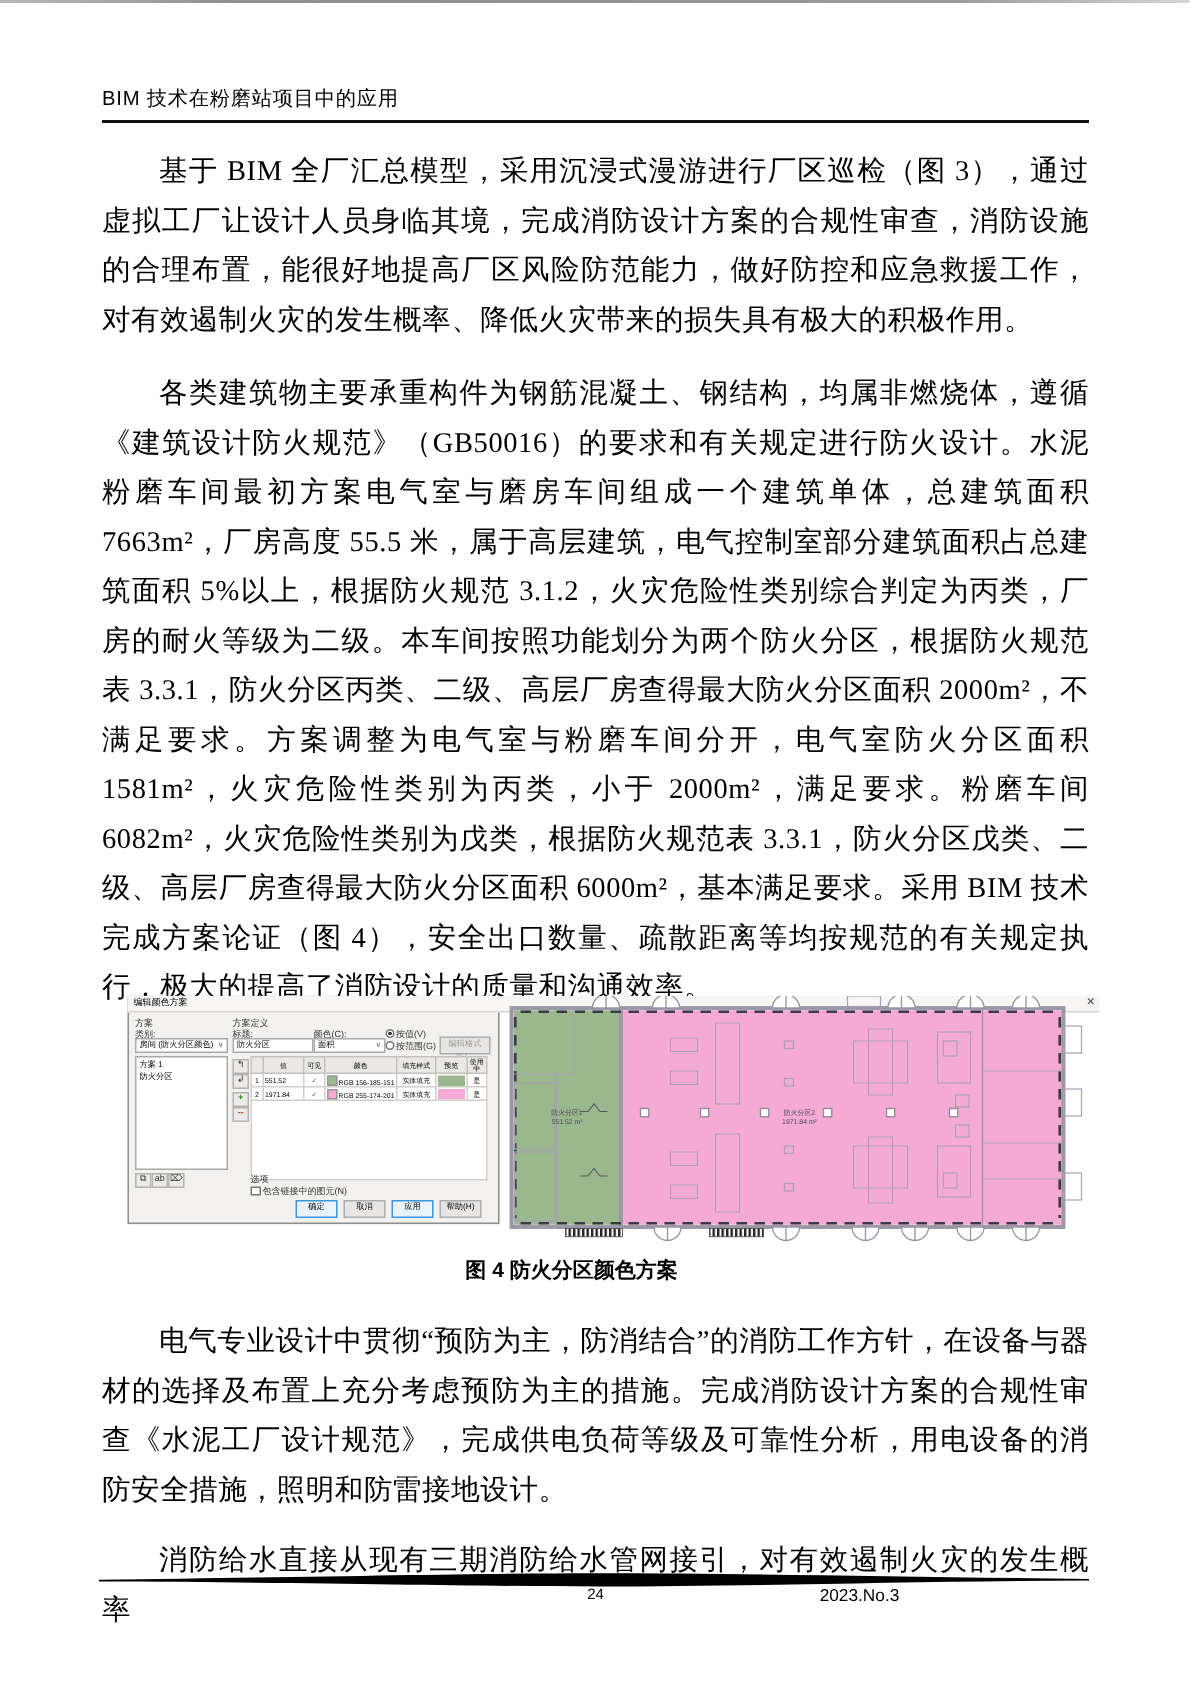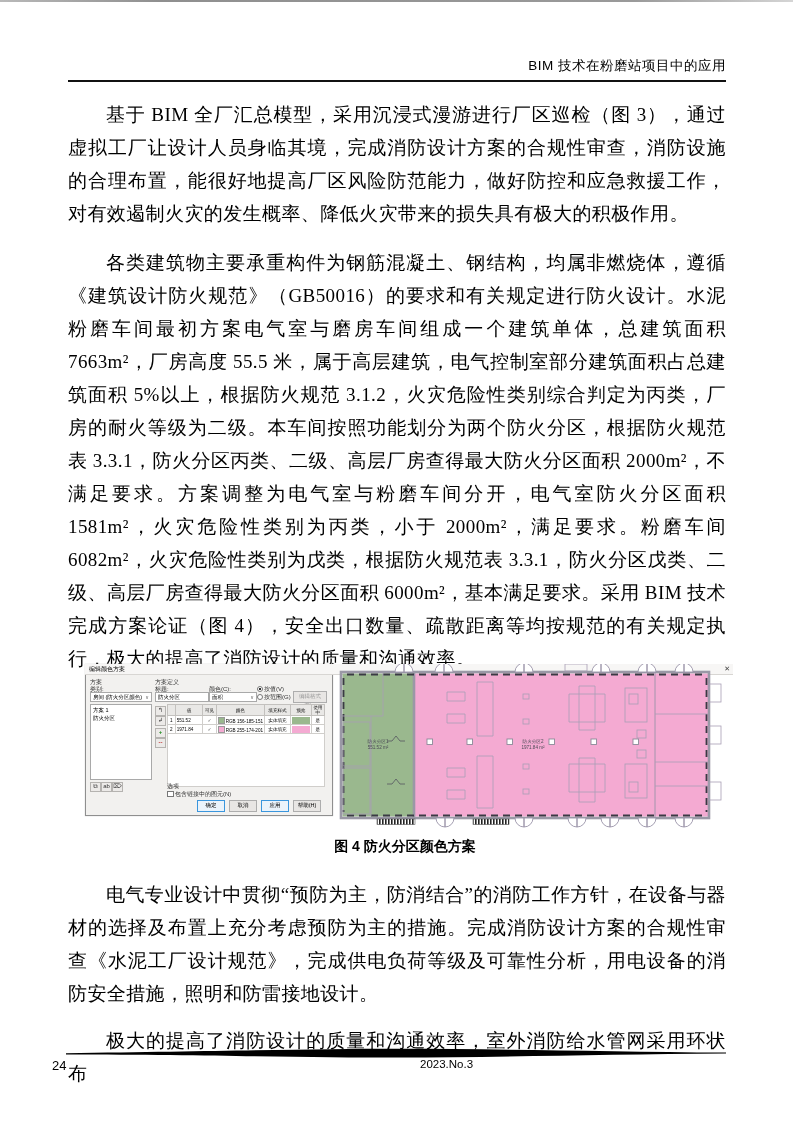--- a/index.html
+++ b/index.html
@@ -3,31 +3,31 @@
 <meta charset="utf-8">
 <style>
   html,body{margin:0;padding:0;}
   body{width:793px;height:1122px;background:#ffffff;position:relative;overflow:hidden;
        font-family:"Liberation Serif",serif;color:#000;}
   .abs{position:absolute;}
 
   
   #top-rule{top:0;left:0;width:793px;height:2px;
     background:linear-gradient(to right,#b9b9b9,#8f8f8f 20%,#9a9a9a 80%,#d5d5d5);}
-  #header-title{top:57px;left:68px;width:658px;text-align:right;
+  #header-title{top:57px;left:68px;width:658px;text-align:left;
     font-family:"Liberation Sans",sans-serif;font-size:13.5px;letter-spacing:.5px;}
   #header-rule{top:80px;left:68px;width:658px;height:2px;background:#111;}
 
   
   .para{left:68px;width:658px;font-size:19px;line-height:33px;letter-spacing:.4px;
     text-align:justify;text-indent:2em;}
 
   
   #figure{top:664px;left:85px;width:648px;height:172px;}
-  #figure-caption{top:838px;left:76px;width:658px;text-align:center;
+  #figure-caption{top:838px;left:52px;width:658px;text-align:center;
     font-family:"Liberation Sans",sans-serif;font-weight:bold;font-size:14px;}
 
   
   #dialog{left:2px;top:12px;width:246px;height:150px;background:#f2f1ef;
     border:1px solid #8f8f8f;font-family:"Liberation Sans",sans-serif;font-size:6px;
     box-shadow:0 0 1px #bbb;}
   #dialog .titlebar{position:absolute;left:0;top:0;right:0;height:10px;background:#f7f6f5;
     border-bottom:1px solid #d8d6d3;font-size:6px;line-height:10px;padding-left:4px;}
   #dialog .close{position:absolute;right:3px;top:1px;font-size:7px;color:#444;line-height:8px;}
   .grp-label{position:absolute;font-size:6px;color:#333;}
@@ -49,23 +49,23 @@
   .dlg-btn.primary{border:1px solid #3a96dd;background:#eaf3fb;}
   .radio{display:inline-block;width:4px;height:4px;border:1px solid #777;border-radius:50%;
     vertical-align:-0.5px;margin-right:1px;background:#fff;}
   .radio.sel{background:radial-gradient(circle at 50% 50%,#333 40%,#fff 45%);}
   .chk{display:inline-block;width:4.5px;height:4.5px;border:1px solid #777;background:#fff;
     vertical-align:-1px;margin-right:1.5px;}
   .tinycheck{font-size:4.5px;color:#333;}
 
   
   #footer-rule{top:1048px;left:64px;}
-  #footer-page{top:1058px;left:52px;width:658px;text-align:left;
-    font-family:"Liberation Sans",sans-serif;font-size:13px;}
-  #footer-issue{top:1058px;left:420px;width:262px;text-align:left;
+  #footer-page{top:1058px;left:68px;width:658px;text-align:center;
+    font-family:"Liberation Sans",sans-serif;font-size:10px;}
+  #footer-issue{top:1058px;left:442px;width:262px;text-align:center;
     font-family:"Liberation Sans",sans-serif;font-size:11.5px;}
 
   
   #plan{left:252px;top:0px;}
   .wall{fill:none;stroke:#9a98a6;stroke-width:2.6;}
   .thin{fill:none;stroke:#9a93a8;stroke-width:0.9;}
   .thin2{fill:none;stroke:#a89fb5;stroke-width:0.8;}
   .dashw{fill:none;stroke:#3a3a44;stroke-width:1.8;stroke-dasharray:7 5;}
   .door{fill:#fff;stroke:#9a93a8;stroke-width:0.9;}
   .col{fill:#fff;stroke:#8c8a99;stroke-width:0.9;}
@@ -75,21 +75,21 @@
 <body>
 
 <div id="top-rule" class="abs"></div>
 
 <div id="header-title" class="abs">BIM 技术在粉磨站项目中的应用</div>
 <div id="header-rule" class="abs"></div>
 
 <p class="para abs" style="top:79px">基于 BIM 全厂汇总模型，采用沉浸式漫游进行厂区巡检（图 3），通过虚拟工厂让设计人员身临其境，完成消防设计方案的合规性审查，消防设施的合理布置，能很好地提高厂区风险防范能力，做好防控和应急救援工作，对有效遏制火灾的发生概率、降低火灾带来的损失具有极大的积极作用。</p>
 <p class="para abs" style="top:227px">各类建筑物主要承重构件为钢筋混凝土、钢结构，均属非燃烧体，遵循《建筑设计防火规范》（GB50016）的要求和有关规定进行防火设计。水泥粉磨车间最初方案电气室与磨房车间组成一个建筑单体，总建筑面积 7663m²，厂房高度 55.5 米，属于高层建筑，电气控制室部分建筑面积占总建筑面积 5%以上，根据防火规范 3.1.2，火灾危险性类别综合判定为丙类，厂房的耐火等级为二级。本车间按照功能划分为两个防火分区，根据防火规范表 3.3.1，防火分区丙类、二级、高层厂房查得最大防火分区面积 2000m²，不满足要求。方案调整为电气室与粉磨车间分开，电气室防火分区面积 1581m²，火灾危险性类别为丙类，小于 2000m²，满足要求。粉磨车间 6082m²，火灾危险性类别为戊类，根据防火规范表 3.3.1，防火分区戊类、二级、高层厂房查得最大防火分区面积 6000m²，基本满足要求。采用 BIM 技术完成方案论证（图 4），安全出口数量、疏散距离等均按规范的有关规定执行，极大的提高了消防设计的质量和沟通效率。</p>
 <p class="para abs" style="top:859px">电气专业设计中贯彻“预防为主，防消结合”的消防工作方针，在设备与器材的选择及布置上充分考虑预防为主的措施。完成消防设计方案的合规性审查《水泥工厂设计规范》，完成供电负荷等级及可靠性分析，用电设备的消防安全措施，照明和防雷接地设计。</p>
-<p class="para abs" style="top:1005px">极大的提高了消防设计的质量和沟通效率，室外消防给水管网采用环状布</p>
+<p class="para abs" style="top:1005px">消防给水直接从现有三期消防给水管网接引，对有效遏制火灾的发生概率</p>
 
 <div id="figure" class="abs">
 
   <div id="dialog">
     <div class="titlebar">
       <span>编辑颜色方案</span>
       <span class="close">✕</span>
     </div>
 
     <div class="grp-label" style="left:5px;top:14px">方案</div>

